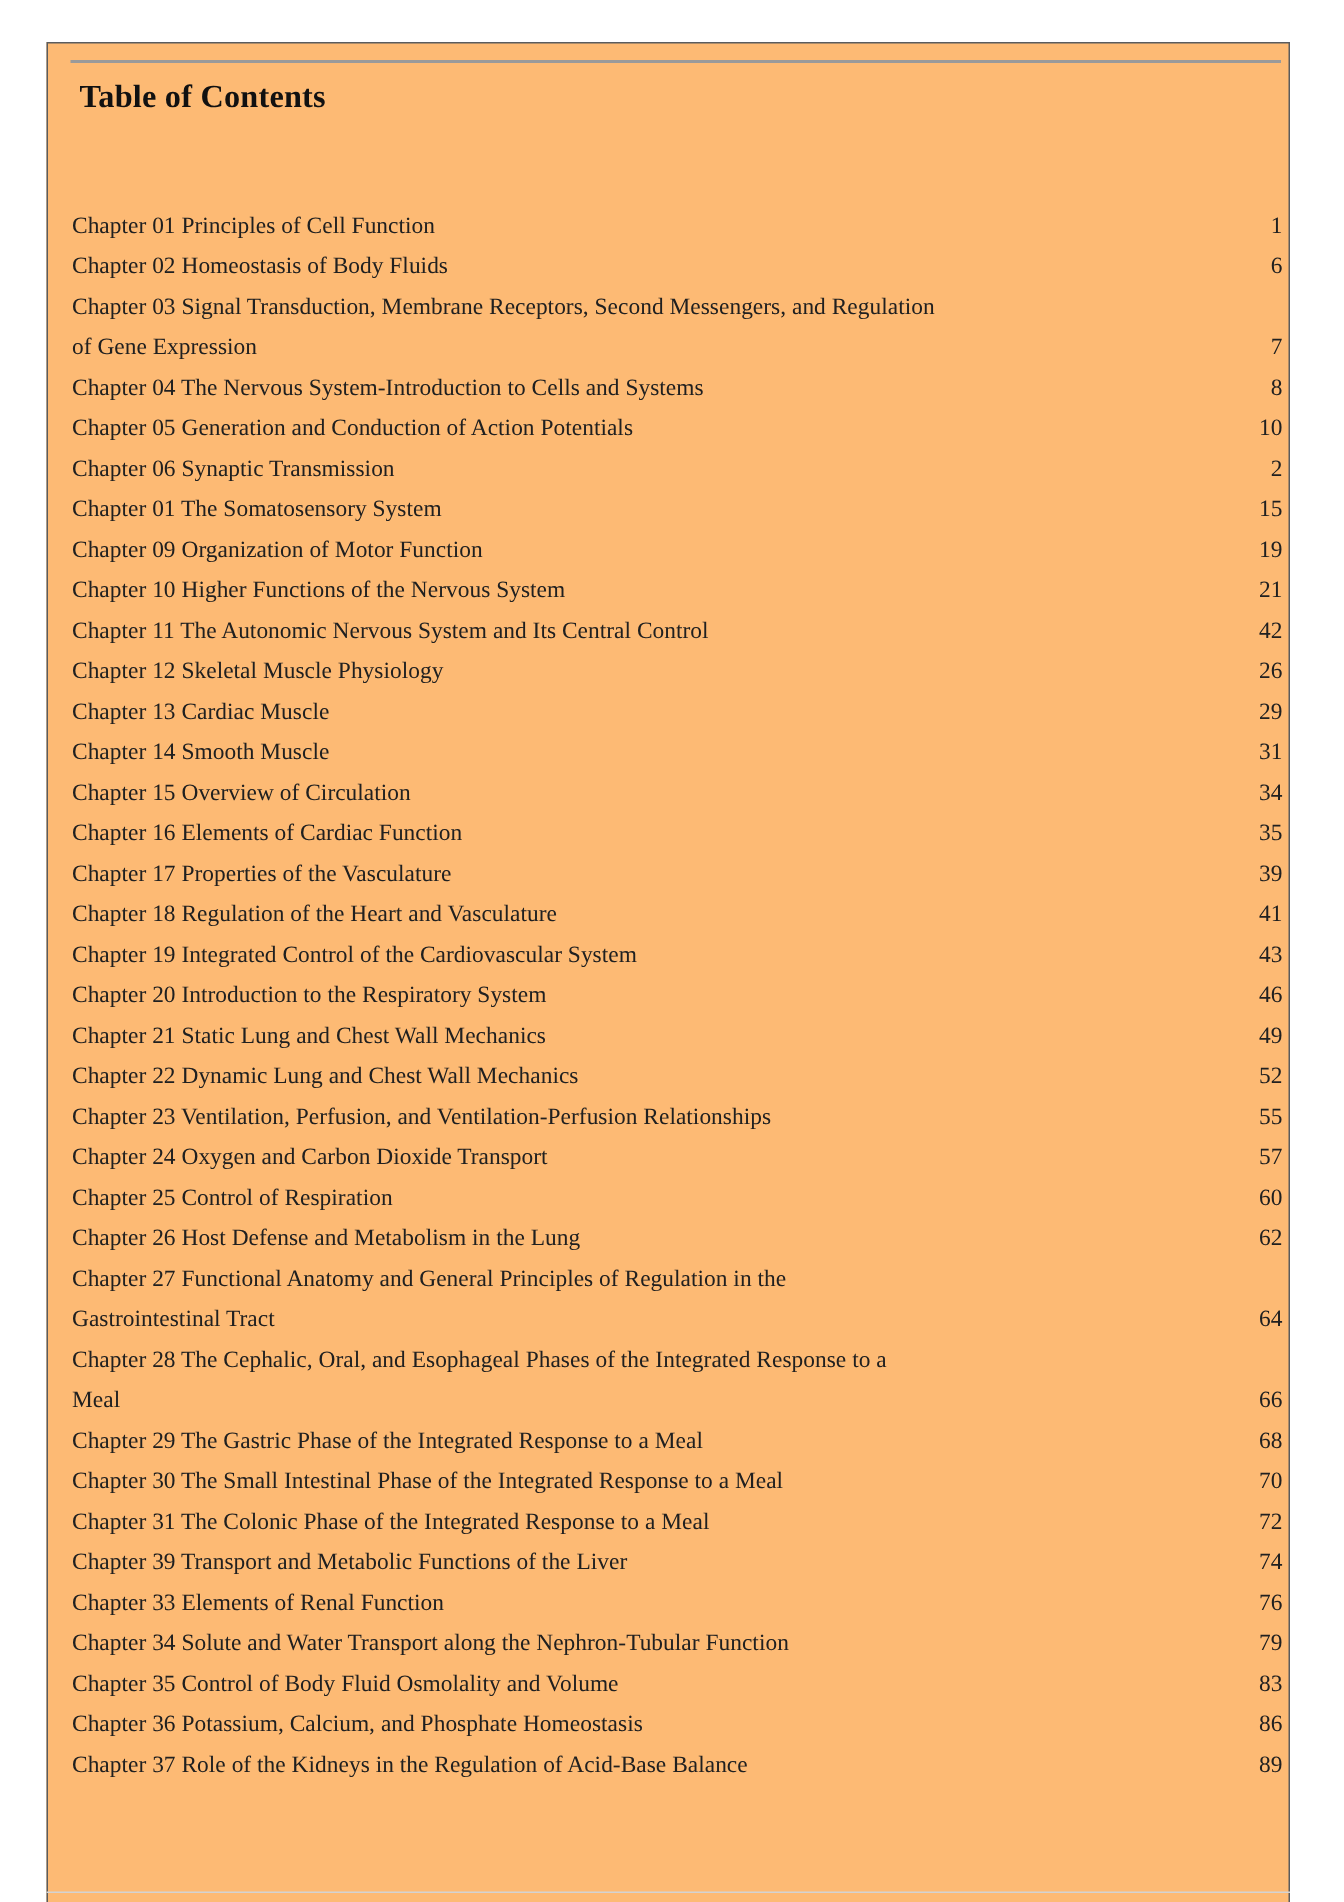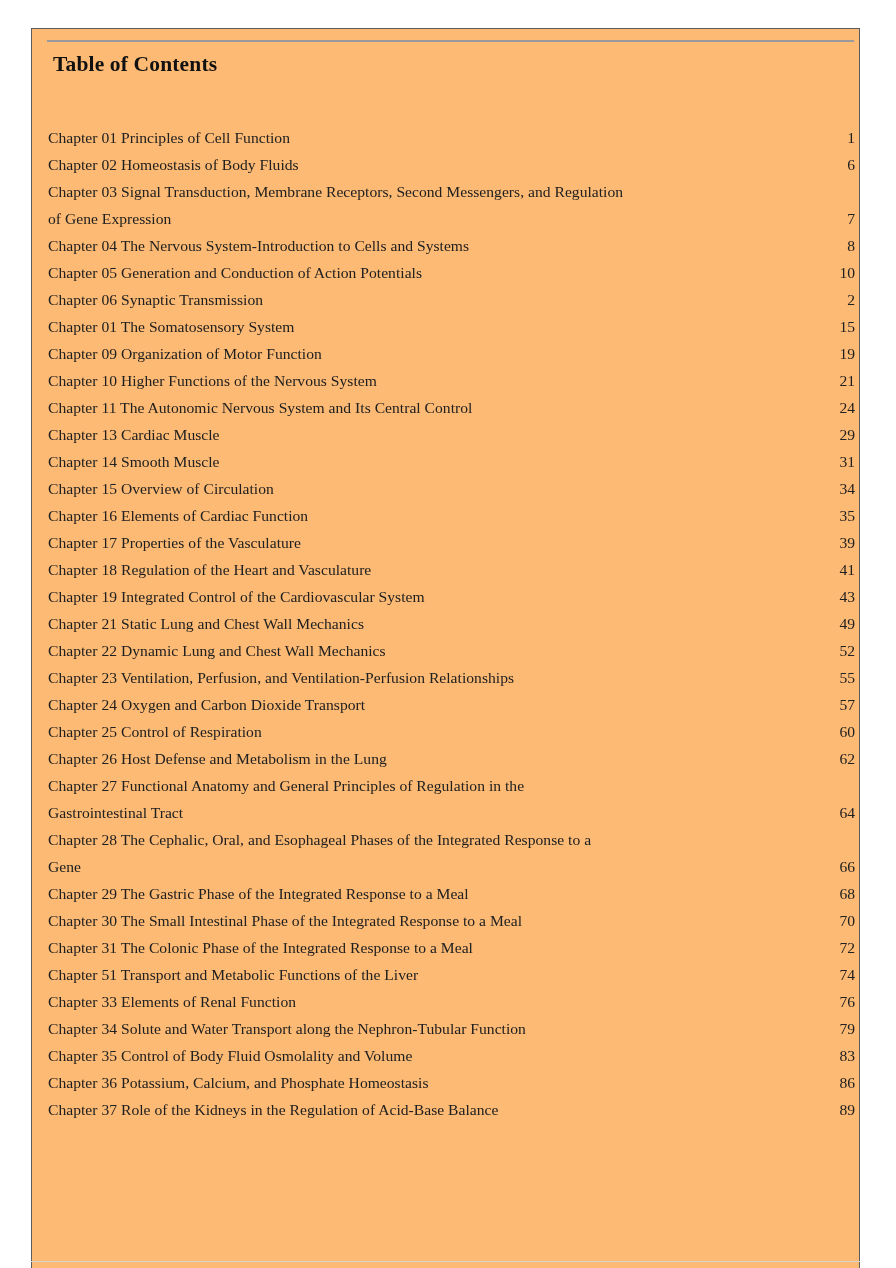--- a/index.html
+++ b/index.html
@@ -51,21 +51,21 @@
     font-weight: bold;
     letter-spacing: 0.15px;
     margin: 10px 0 0 6px;
     line-height: 1.15;
     color: #111111;
     white-space: nowrap;
   }
 
   
   .toc-list {
-    margin-top: 47px;
+    margin-top: 60px;
     margin-left: 1px;
     width: 807px;
   }
 
   .toc-entry {
     position: relative;
   }
 
   .toc-line {
     position: relative;
@@ -134,21 +134,24 @@
         <div class="toc-entry">
           <div class="toc-line"><span class="entry-text">Chapter 01 The Somatosensory System</span><span class="entry-page">15</span></div>
         </div>
         <div class="toc-entry">
           <div class="toc-line"><span class="entry-text">Chapter 09 Organization of Motor Function</span><span class="entry-page">19</span></div>
         </div>
         <div class="toc-entry">
           <div class="toc-line"><span class="entry-text">Chapter 10 Higher Functions of the Nervous System</span><span class="entry-page">21</span></div>
         </div>
         <div class="toc-entry">
-          <div class="toc-line"><span class="entry-text">Chapter 11 The Autonomic Nervous System and Its Central Control</span><span class="entry-page">24</span></div>
+          <div class="toc-line"><span class="entry-text">Chapter 11 The Autonomic Nervous System and Its Central Control</span><span class="entry-page">42</span></div>
+        </div>
+        <div class="toc-entry">
+          <div class="toc-line"><span class="entry-text">Chapter 12 Skeletal Muscle Physiology</span><span class="entry-page">26</span></div>
         </div>
         <div class="toc-entry">
           <div class="toc-line"><span class="entry-text">Chapter 13 Cardiac Muscle</span><span class="entry-page">29</span></div>
         </div>
         <div class="toc-entry">
           <div class="toc-line"><span class="entry-text">Chapter 14 Smooth Muscle</span><span class="entry-page">31</span></div>
         </div>
         <div class="toc-entry">
           <div class="toc-line"><span class="entry-text">Chapter 15 Overview of Circulation</span><span class="entry-page">34</span></div>
         </div>
@@ -156,20 +159,23 @@
           <div class="toc-line"><span class="entry-text">Chapter 16 Elements of Cardiac Function</span><span class="entry-page">35</span></div>
         </div>
         <div class="toc-entry">
           <div class="toc-line"><span class="entry-text">Chapter 17 Properties of the Vasculature</span><span class="entry-page">39</span></div>
         </div>
         <div class="toc-entry">
           <div class="toc-line"><span class="entry-text">Chapter 18 Regulation of the Heart and Vasculature</span><span class="entry-page">41</span></div>
         </div>
         <div class="toc-entry">
           <div class="toc-line"><span class="entry-text">Chapter 19 Integrated Control of the Cardiovascular System</span><span class="entry-page">43</span></div>
+        </div>
+        <div class="toc-entry">
+          <div class="toc-line"><span class="entry-text">Chapter 20 Introduction to the Respiratory System</span><span class="entry-page">46</span></div>
         </div>
         <div class="toc-entry">
           <div class="toc-line"><span class="entry-text">Chapter 21 Static Lung and Chest Wall Mechanics</span><span class="entry-page">49</span></div>
         </div>
         <div class="toc-entry">
           <div class="toc-line"><span class="entry-text">Chapter 22 Dynamic Lung and Chest Wall Mechanics</span><span class="entry-page">52</span></div>
         </div>
         <div class="toc-entry">
           <div class="toc-line"><span class="entry-text">Chapter 23 Ventilation, Perfusion, and Ventilation-Perfusion Relationships</span><span class="entry-page">55</span></div>
         </div>
@@ -181,33 +187,33 @@
         </div>
         <div class="toc-entry">
           <div class="toc-line"><span class="entry-text">Chapter 26 Host Defense and Metabolism in the Lung</span><span class="entry-page">62</span></div>
         </div>
         <div class="toc-entry">
           <div class="toc-line"><span class="entry-text">Chapter 27 Functional Anatomy and General Principles of Regulation in the</span></div>
           <div class="toc-line"><span class="entry-text">Gastrointestinal Tract</span><span class="entry-page">64</span></div>
         </div>
         <div class="toc-entry">
           <div class="toc-line"><span class="entry-text">Chapter 28 The Cephalic, Oral, and Esophageal Phases of the Integrated Response to a</span></div>
-          <div class="toc-line"><span class="entry-text">Gene</span><span class="entry-page">66</span></div>
+          <div class="toc-line"><span class="entry-text">Meal</span><span class="entry-page">66</span></div>
         </div>
         <div class="toc-entry">
           <div class="toc-line"><span class="entry-text">Chapter 29 The Gastric Phase of the Integrated Response to a Meal</span><span class="entry-page">68</span></div>
         </div>
         <div class="toc-entry">
           <div class="toc-line"><span class="entry-text">Chapter 30 The Small Intestinal Phase of the Integrated Response to a Meal</span><span class="entry-page">70</span></div>
         </div>
         <div class="toc-entry">
           <div class="toc-line"><span class="entry-text">Chapter 31 The Colonic Phase of the Integrated Response to a Meal</span><span class="entry-page">72</span></div>
         </div>
         <div class="toc-entry">
-          <div class="toc-line"><span class="entry-text">Chapter 51 Transport and Metabolic Functions of the Liver</span><span class="entry-page">74</span></div>
+          <div class="toc-line"><span class="entry-text">Chapter 39 Transport and Metabolic Functions of the Liver</span><span class="entry-page">74</span></div>
         </div>
         <div class="toc-entry">
           <div class="toc-line"><span class="entry-text">Chapter 33 Elements of Renal Function</span><span class="entry-page">76</span></div>
         </div>
         <div class="toc-entry">
           <div class="toc-line"><span class="entry-text">Chapter 34 Solute and Water Transport along the Nephron-Tubular Function</span><span class="entry-page">79</span></div>
         </div>
         <div class="toc-entry">
           <div class="toc-line"><span class="entry-text">Chapter 35 Control of Body Fluid Osmolality and Volume</span><span class="entry-page">83</span></div>
         </div>

